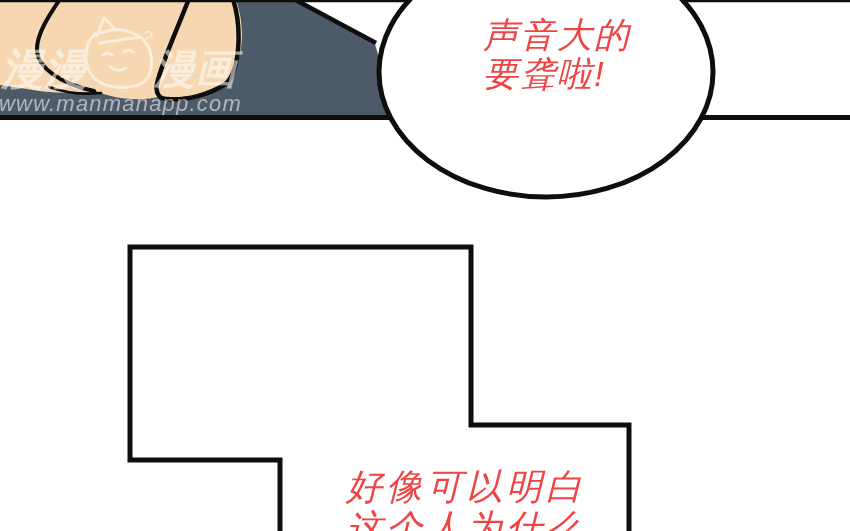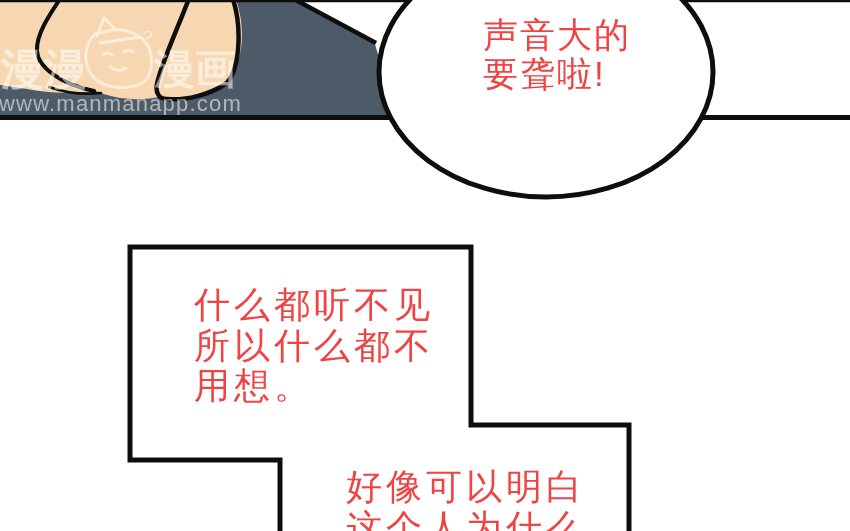--- a/index.html
+++ b/index.html
@@ -2,20 +2,21 @@
 <html><head>
 <meta charset="utf-8">
 <style>
   html,body{margin:0;padding:0;background:#fff;}
   #stage{
     position:relative;
     width:850px;height:531px;
     overflow:hidden;
     background:#ffffff;
     font-family:"Liberation Sans","DejaVu Sans",sans-serif;
+    font-style:italic;
   }
   #artwork{position:absolute;left:0;top:0;}
   .dialogue{
     position:absolute;
     color:#ef4444;
     white-space:pre-line;
     font-family:"Liberation Sans","DejaVu Sans",sans-serif;
     z-index:5;
   }
   .bubble-text{
@@ -94,20 +95,17 @@
     <line x1="0" y1="117.5" x2="850" y2="117.5" stroke-width="5" stroke="#0e0e0e"></line>
 
     <ellipse cx="546" cy="72" rx="167" ry="125" stroke="#0e0e0e" stroke-width="5" fill="#ffffff"></ellipse>
 
     <path d="M 130,247 H 471 V 425 H 629 V 545 H 280 V 460 H 130 Z" stroke="#0e0e0e" stroke-width="5" stroke-linejoin="miter" fill="#ffffff"></path>
   </svg>
 
   <div class="dialogue bubble-text">声音大的
 要聋啦!</div>
 
-  <div class="dialogue box1-text">什么都听不见
-所以什么都不
-用想。</div>
 
   <div class="dialogue box2-text">好像可以明白
 这个人为什么</div>
 
 </div>
 
 </body></html>

